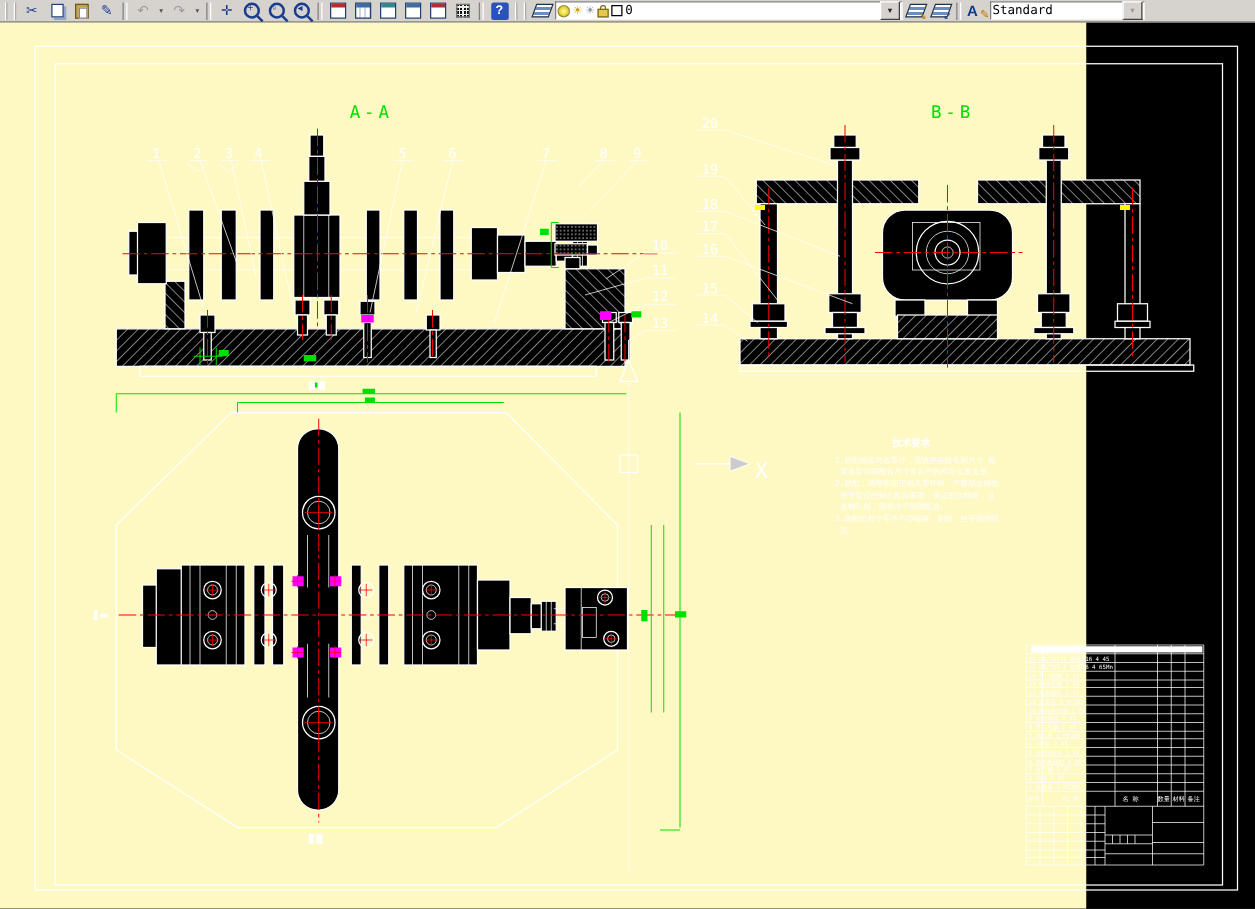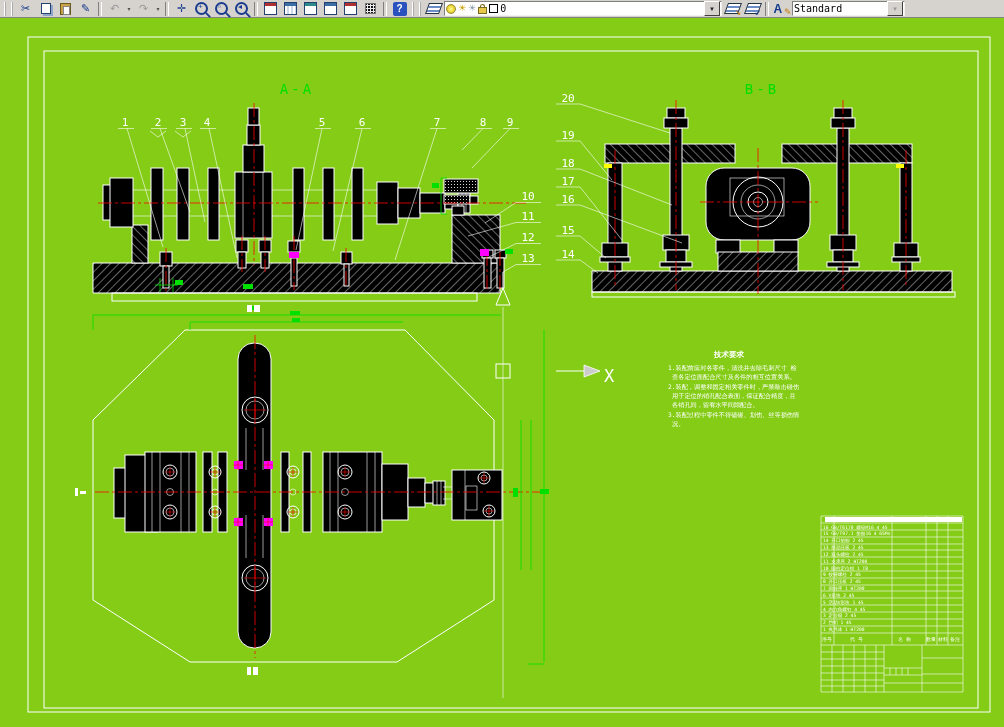--- a/index.html
+++ b/index.html
@@ -44,21 +44,21 @@
   .dbtn.dis{color:#9a9a9a;}
   .mi{flex:0 0 auto;display:inline-flex;align-items:center;justify-content:center;}
   .mi-bulb{width:8px;height:8px;border-radius:50%;background:radial-gradient(#ffff88,#d8b400);border:1px solid #998a30;}
   .mi-sun{font-size:9px;color:#c8a000;line-height:1;}
   .mi-sun2{font-size:9px;color:#8a98a8;line-height:1;}
   .mi-lock{width:7px;height:5px;background:#e8c84a;border:1px solid #7a6a20;position:relative;margin-top:3px;}
   .mi-lock::before{content:"";position:absolute;top:-4px;left:1px;width:3px;height:3px;
      border:1px solid #7a6a20;border-bottom:none;border-radius:3px 3px 0 0;}
   .mi-sq{width:7px;height:7px;background:#fff;border:1px solid #000;}
   
-  .canvas{position:relative;width:1004px;height:709px;background:#84cc16;}
+  .canvas{position:relative;width:869px;height:709px;background:#fef9c3;}
   svg text{font-family:"DejaVu Sans Mono",monospace;}
   .wl{stroke:#fff;fill:none;stroke-width:1;}
   .wl2{stroke:#fff;fill:none;stroke-width:.6;}
   .blk{stroke:#fff;fill:#000;stroke-width:1;}
   .rl{stroke:#ff0000;fill:none;stroke-width:.8;stroke-dasharray:14 3 3 3;}
   .gl{stroke:#00e000;fill:none;stroke-width:.8;}
   .gb{fill:#00e000;stroke:none;}
   .mg{fill:#ff00ff;stroke:none;}
   .yl{fill:#ffff00;stroke:none;}
   .wt{fill:#fff;}
@@ -138,21 +138,21 @@
   <span class="tbtn">
       <span class="ic-layers cur"></span>
     </span>
   <span class="tbtn">
       <span class="ic-layers prev"></span>
     </span>
   <span class="sep"></span>
   <span class="tbtn">
       <span class="ic-apencil">A</span>
     </span>
-  <div class="combo" style="width:113px">
+  <div class="combo" style="width:124px">
     <span class="val">Standard</span>
     <span class="dbtn dis">▼</span>
   </div>
 </div>
 
 <div class="canvas">
 <svg width="1004" height="709" viewBox="0 18 1004 709">
   <defs>
     <pattern id="h1" patternUnits="userSpaceOnUse" width="6" height="6" patternTransform="rotate(45)">
       <rect width="6" height="6" fill="#000"></rect>

